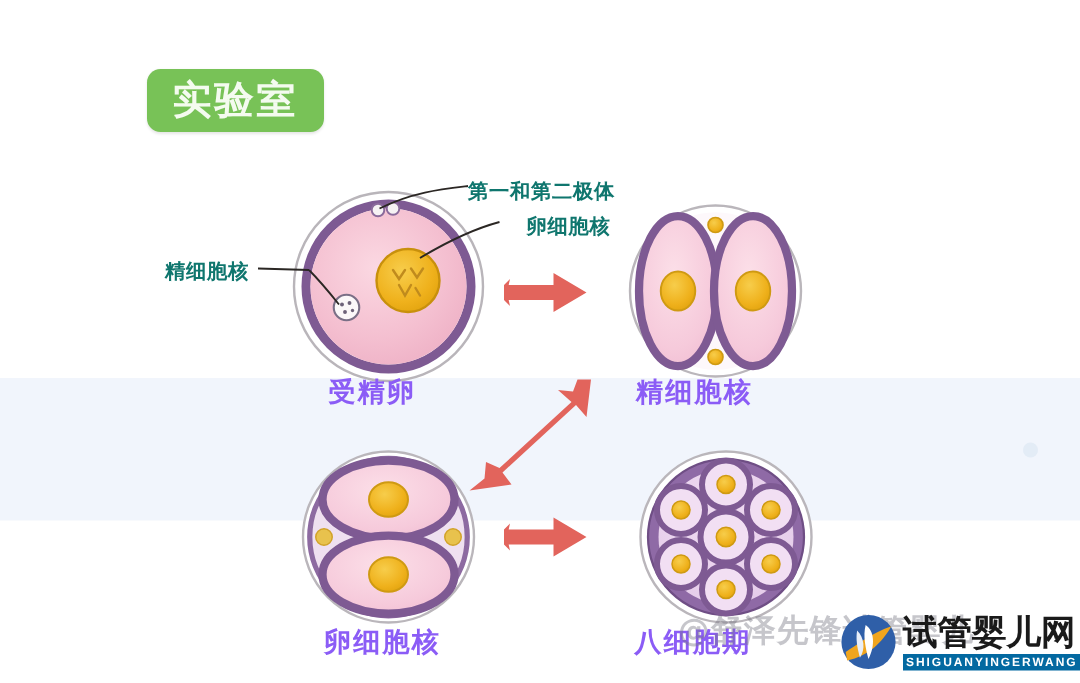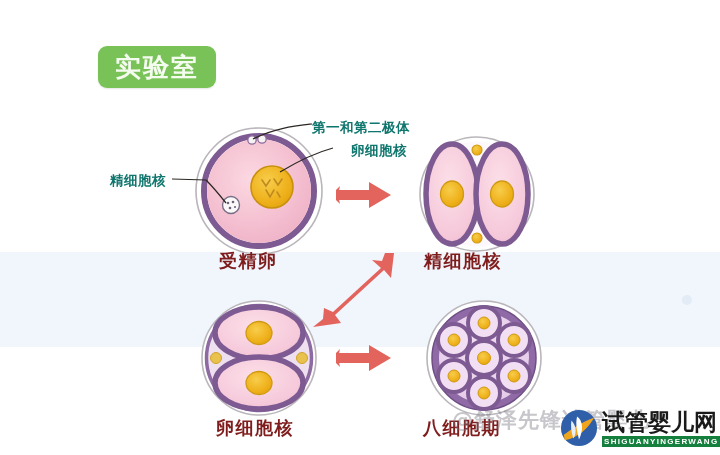--- a/index.html
+++ b/index.html
@@ -73,21 +73,21 @@
     letter-spacing: .5px;
   }
   #anno-polar   { left: 312px; top: 119px; }
   #anno-ovum    { left: 327px; top: 142px; margin-left: 24px; }
   #anno-sperm   { left: 110px; top: 172px; }
 
   
   .caption {
     position: absolute;
     font-size: 18px;
-    color: #7f1d1d;
+    color: #8b5cf6;
     font-weight: bold;
     white-space: nowrap;
     letter-spacing: 1.5px;
     font-family: Liberation Mono, monospace;
   }
   #cap-zygote { left: 219px; top: 249px; }
   #cap-two    { left: 424px; top: 249px; }
   #cap-four   { left: 216px; top: 416px; }
   #cap-eight  { left: 423px; top: 416px; text-align: center; }
 
@@ -142,21 +142,21 @@
   .logo-cn {
     font-size: 23px;
     font-weight: bold;
     color: #1a1a1a;
     line-height: 1;
     letter-spacing: 0px;
     font-family: "DejaVu Sans", "Liberation Sans", sans-serif;
   }
   .logo-en {
     margin-top: 2px;
-    background: #15803d;
+    background: #0369a1;
     color: #ffffff;
     font-size: 8px;
     font-weight: bold;
     letter-spacing: 1.3px;
     padding: 1px 2px 0 2px;
     line-height: 1.25;
     text-align: center;
     font-family: "Liberation Sans", sans-serif;
   }
 </style>

